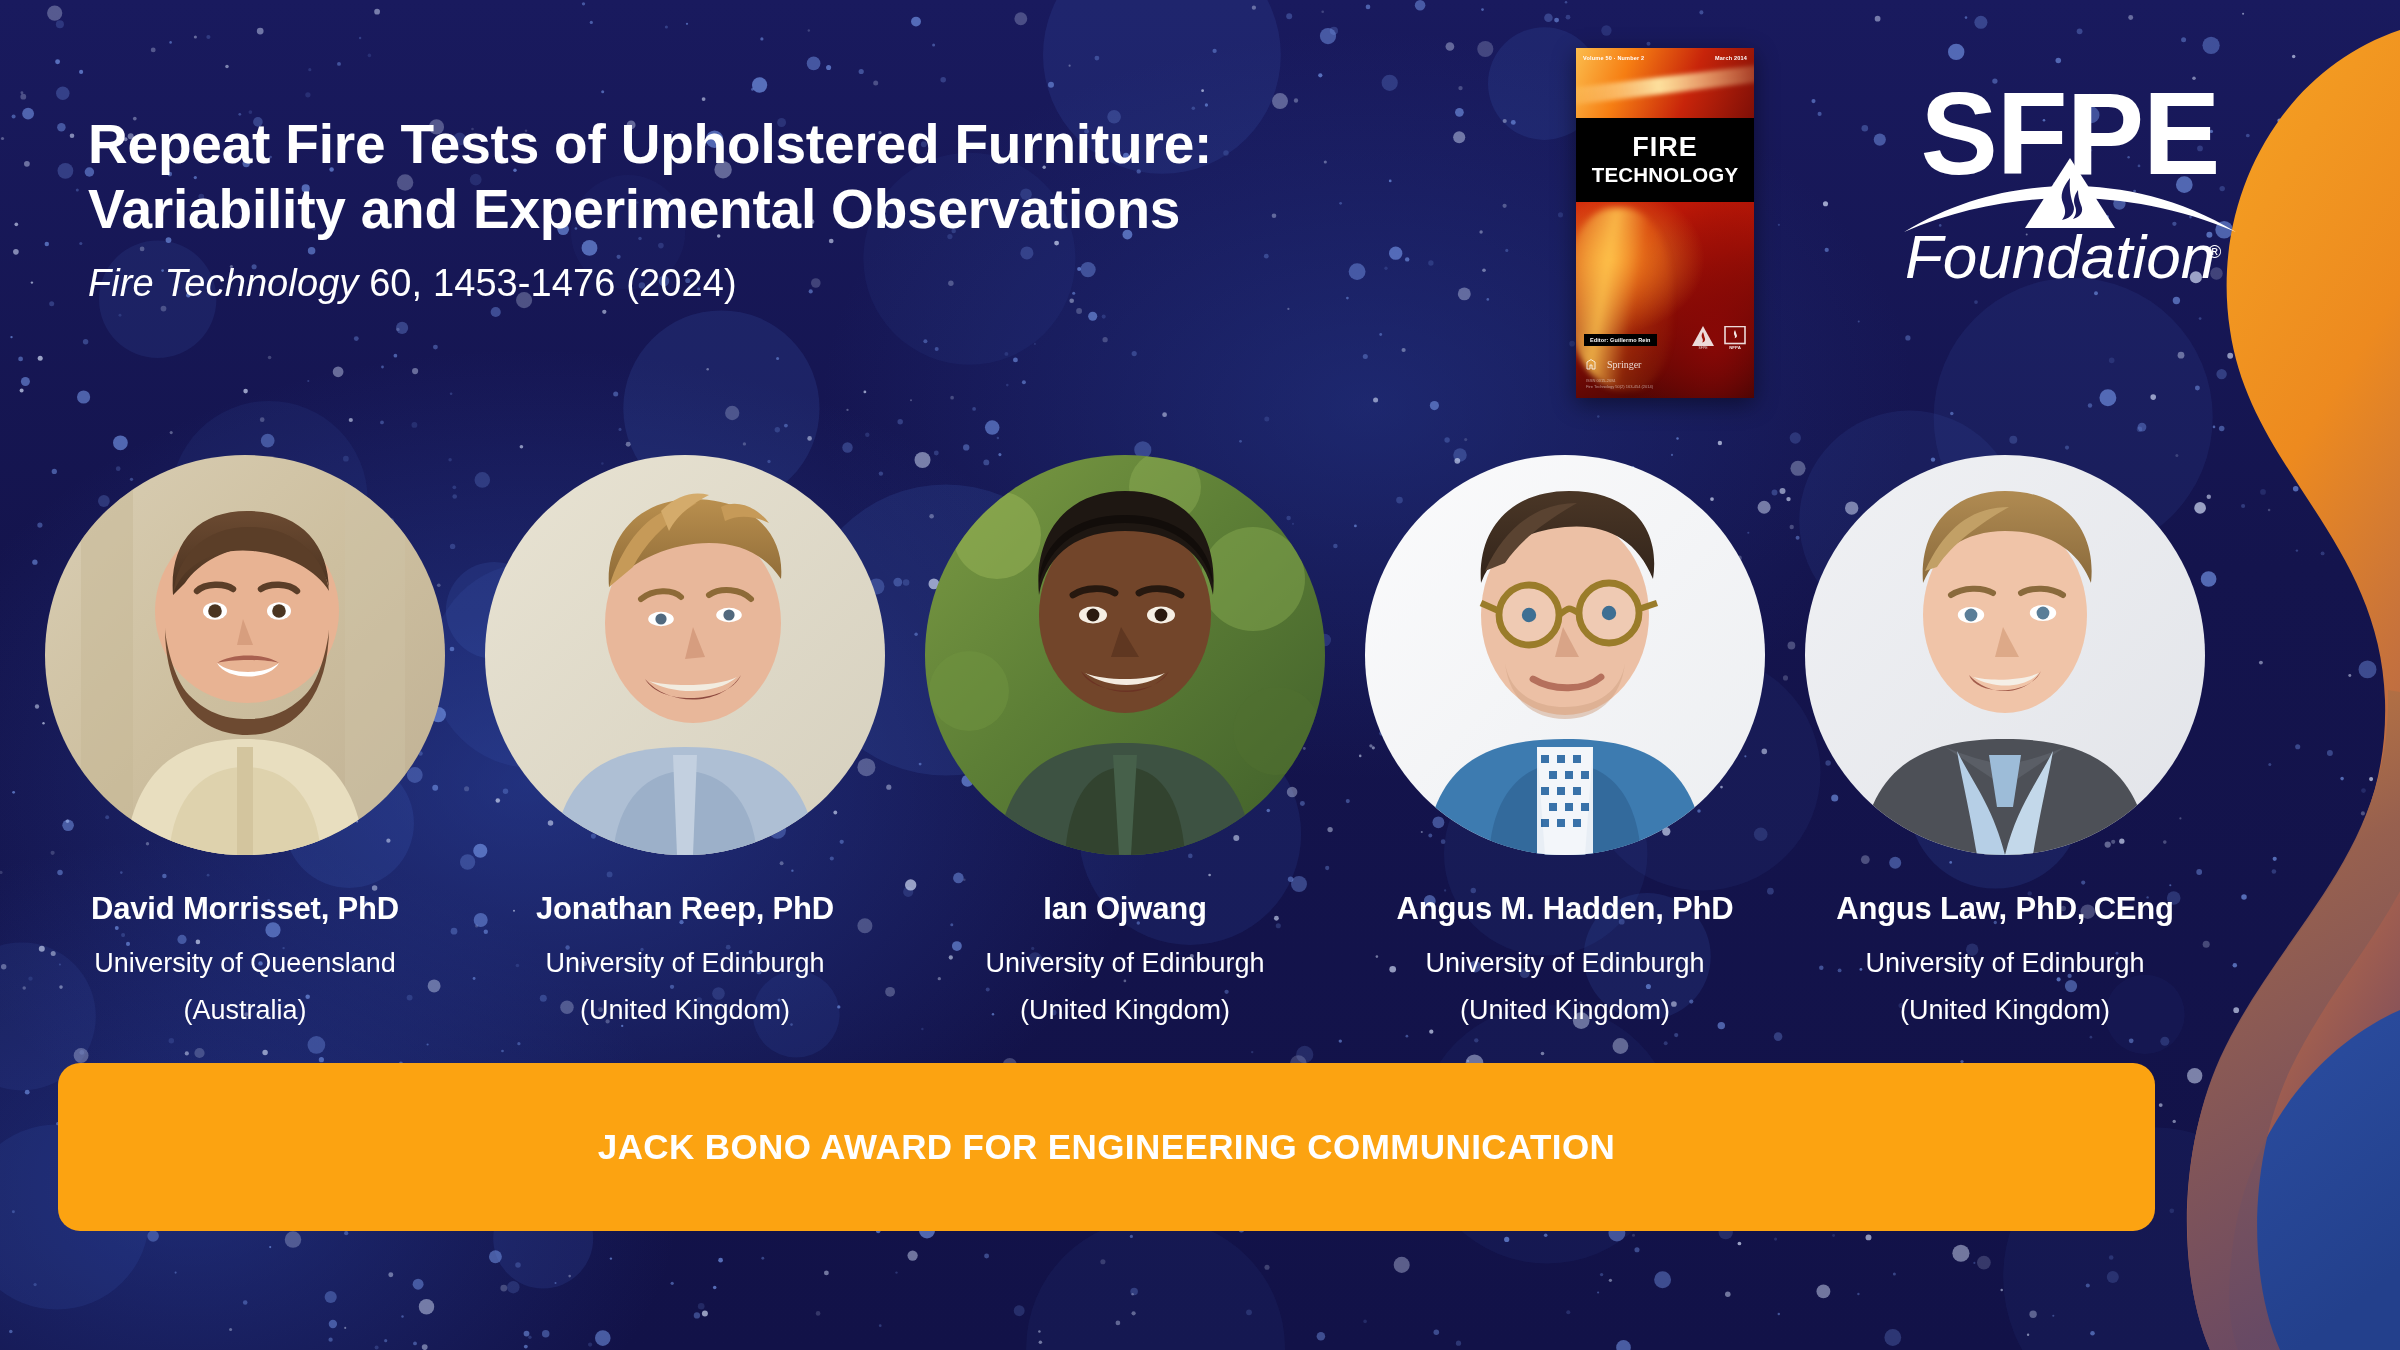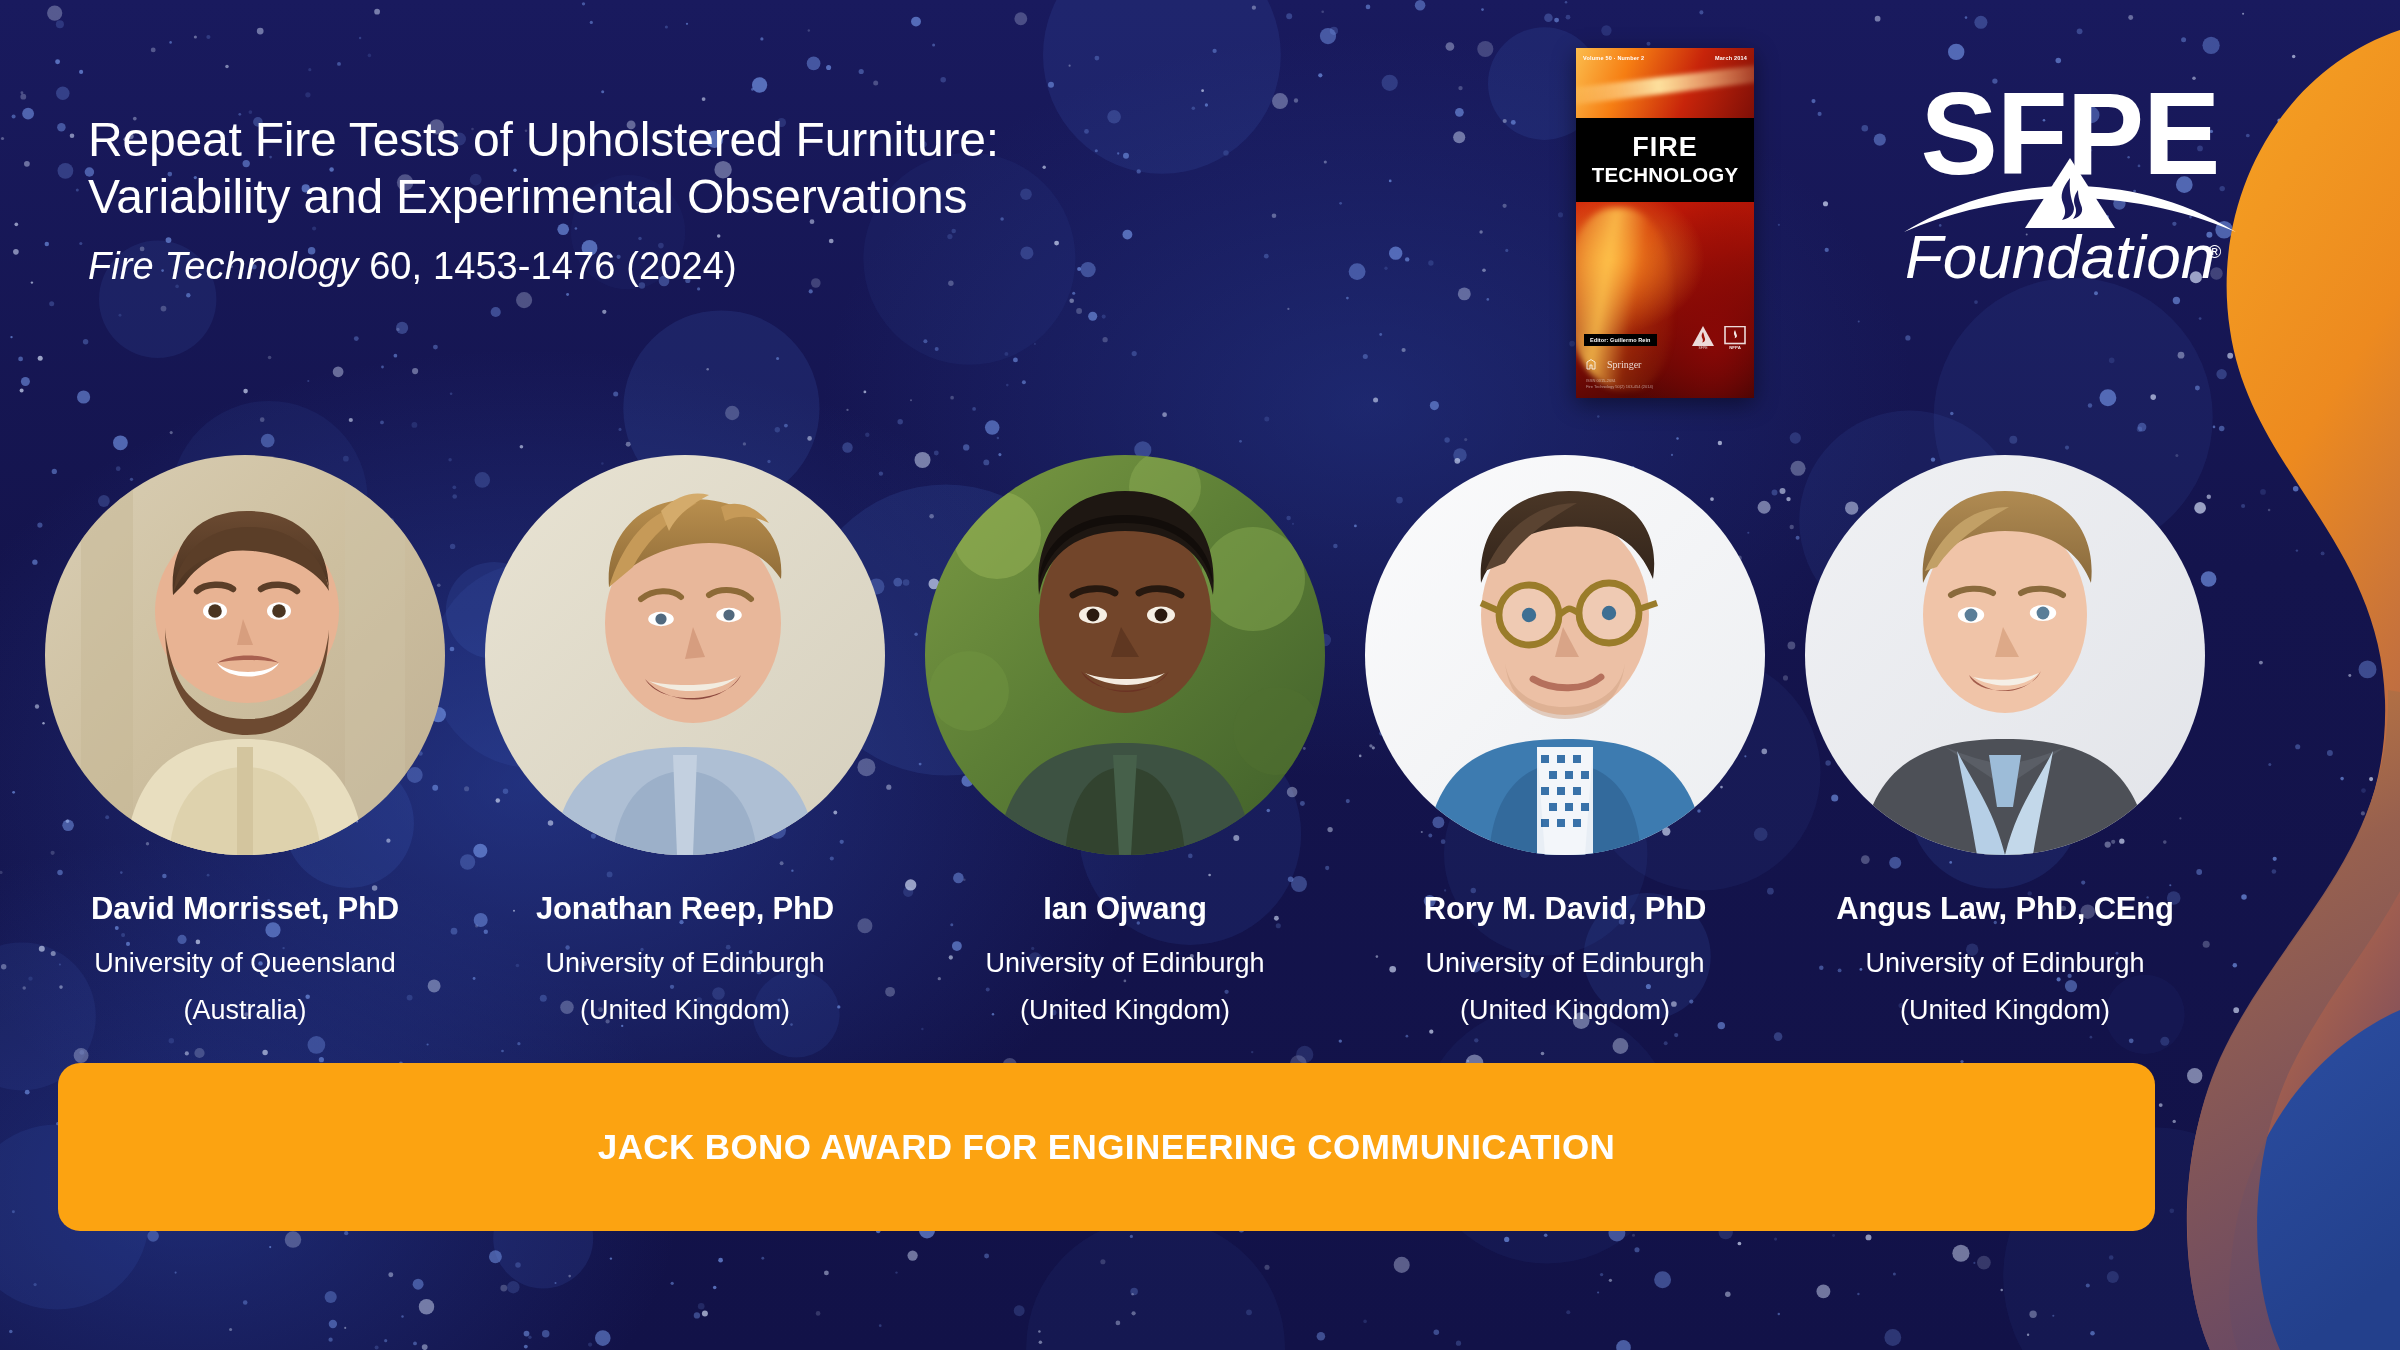--- a/index.html
+++ b/index.html
@@ -22,21 +22,21 @@
   }
   #bokeh{ position:absolute; inset:0; }
   #dots{ position:absolute; inset:0; }
 
   
   #swoosh{ position:absolute; top:0; right:0; width:420px; height:1350px; }
 
   
   #header{ position:absolute; left:88px; top:112px; width:1470px; }
   #title{
-    color:#fff; font-size:48px; font-weight:400; line-height:1.18;
+    color:#fff; font-size:55px; font-weight:700; line-height:1.18;
     letter-spacing:-.2px; white-space:nowrap;
   }
   #subtitle{
     margin-top:20px; color:#fff; font-size:38px; font-weight:400;
     letter-spacing:.1px; white-space:nowrap;
   }
   #subtitle .jn{ font-style:italic; }
 
   
   #cover{
@@ -1553,21 +1553,21 @@
           <path d="M137,77 L146,74" stroke="#9a7c2a" stroke-width="3.2"></path>
         </g>
         <circle cx="82" cy="80" r="3.6" fill="#3e6f93"></circle>
         <circle cx="122" cy="79" r="3.6" fill="#3e6f93"></circle>
         <path d="M99,86 L95,101 L107,101 Z" fill="#d9a487"></path>
         <path d="M84,112 C94,118 110,118 118,111" stroke="#b5705c" stroke-width="3.4" fill="none" stroke-linecap="round"></path>
         <path d="M70,104 C72,122 84,132 100,132 C116,132 128,122 130,104
                  C128,118 116,126 100,126 C84,126 72,118 70,104 Z" fill="#d0a183" opacity=".5"></path>
       </svg>
     </div>
-    <div class="a-name">Rory M. David, PhD</div>
+    <div class="a-name">Angus M. Hadden, PhD</div>
     <div class="a-aff">University of Edinburgh</div>
     <div class="a-cty">(United Kingdom)</div>
   </div>
 
   <div class="author">
     <div class="photo">
       <svg viewBox="0 0 200 200">
         <defs>
           <linearGradient id="bg5" x1="0" y1="0" x2="1" y2="1">
             <stop offset="0%" stop-color="#f0f1f4"></stop>

